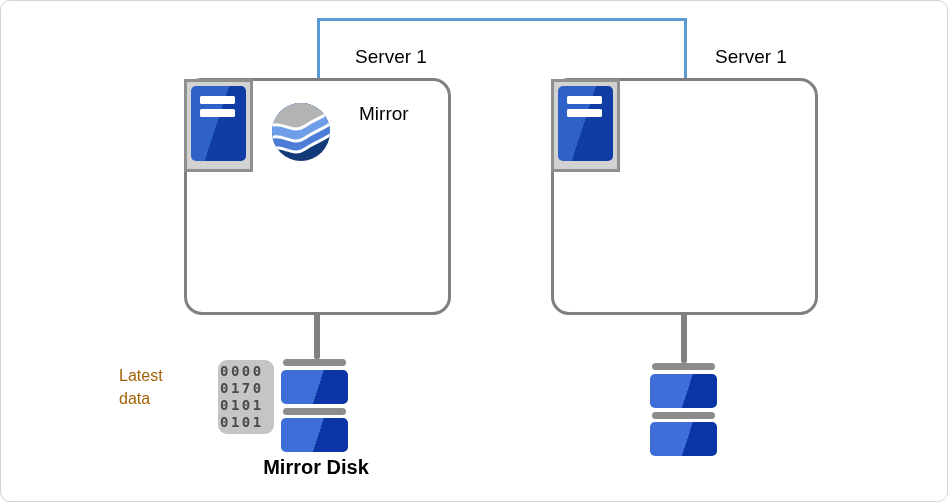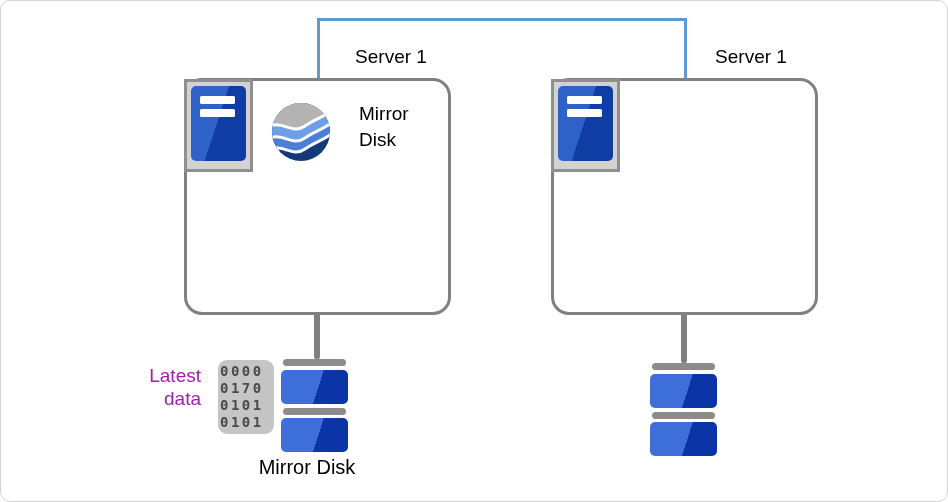--- a/index.html
+++ b/index.html
@@ -39,21 +39,21 @@
   .tower .tbar.b1 { top:10px; }
   .tower .tbar.b2 { top:23px; }
 
   
   .srv-label {
     position:absolute; width:130px; text-align:center;
     font-size:19px; line-height:22px; color:#000;
   }
   .res-label { position:absolute; font-size:19px; line-height:26px; color:#000; }
   .caption   { position:absolute; font-size:20px; line-height:22px; text-align:center; color:#000; }
-  .latest    { position:absolute; width:82px; text-align:right; font-size:19px; line-height:23px; color:#a21caf; }
+  .latest    { position:absolute; width:82px; font-size:16px; line-height:23px; color:#a16207; }
 
   
   .drop { position:absolute; width:6px; background:#808080; border-radius:2px; }
 
   
   .disk-stack { position:absolute; width:67px; display:flex; flex-direction:column; align-items:center; }
   .disk-bar {
     width:63px; height:7px; background:#8c8c8c; border-radius:3.5px; flex:none;
   }
   .disk-platter {
@@ -117,21 +117,20 @@
       <path d="M -6,40 C 8,26 20,46 34,36 C 44,29 54,27 66,17 L 66,-10 L -6,-10 Z" fill="#6f9ee8"></path>
       <path d="M -6,28 C 8,14 20,34 34,24 C 44,17 54,15 66,5 L 66,-10 L -6,-10 Z" fill="#b3b3b3"></path>
       <path d="M -6,51 C 8,37 20,57 34,47 C 44,40 54,38 66,28" fill="none" stroke="#ffffff" stroke-width="3"></path>
       <path d="M -6,40 C 8,26 20,46 34,36 C 44,29 54,27 66,17" fill="none" stroke="#ffffff" stroke-width="3"></path>
       <path d="M -6,28 C 8,14 20,34 34,24 C 44,17 54,15 66,5" fill="none" stroke="#ffffff" stroke-width="3"></path>
     </g>
   </svg>
 
   <div class="res-label" style="left:338px; top:100px;margin-left:20px;">
     <div>Mirror</div>
-    <div>Disk</div>
   </div>
 
   <div class="latest" style="left:118px; top:363px;">
     <div>Latest</div>
     <div>data</div>
   </div>
 
   <div class="bin-card" style="left:217px; top:359px;">
     <div class="bin-row">0000</div>
     <div class="bin-row">0170</div>
@@ -152,15 +151,15 @@
   <div class="disk-stack" style="left:649px; top:362px;">
     <div class="disk-bar"></div>
     <div class="gap4"></div>
     <div class="disk-platter"></div>
     <div class="gap4"></div>
     <div class="disk-bar"></div>
     <div class="gap3"></div>
     <div class="disk-platter"></div>
   </div>
 
-  <div class="caption" style="left:241px; top:455px; width:130px;">Mirror Disk</div>
+  <div class="caption" style="left:250px; top:455px; width:130px;font-weight:bold;">Mirror Disk</div>
 
 </div>
 
 </body></html>

